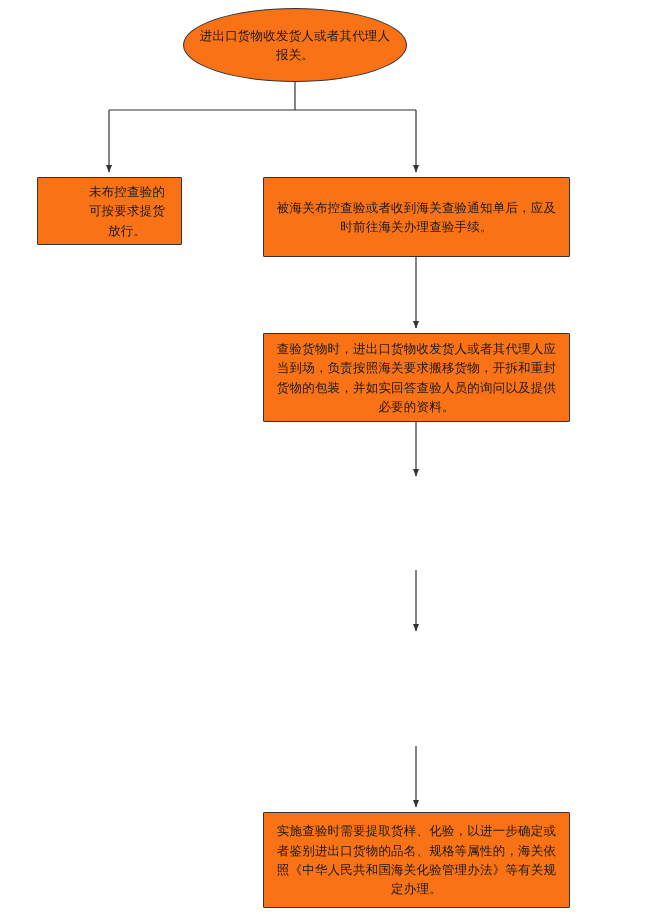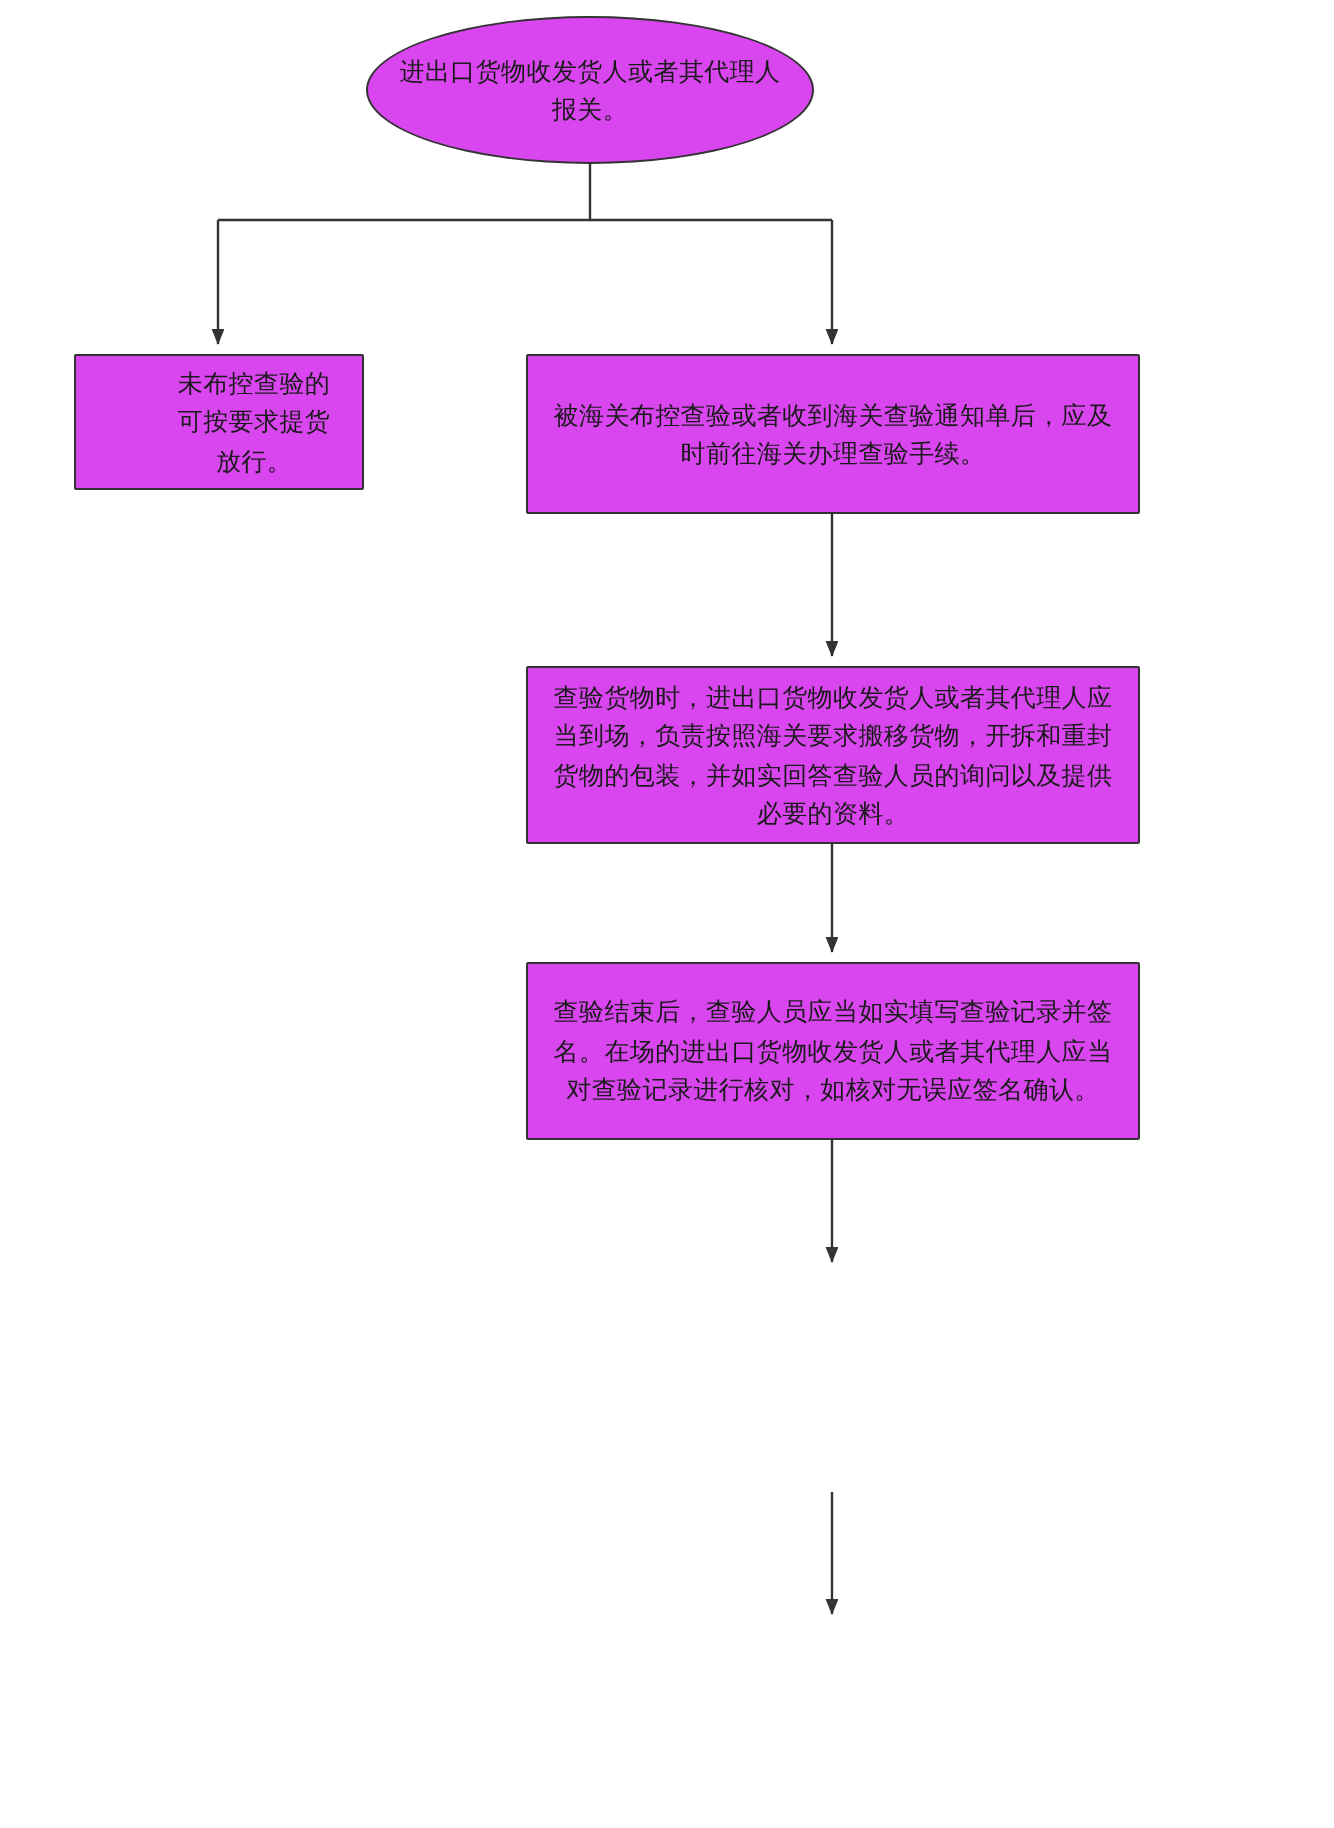--- a/index.html
+++ b/index.html
@@ -19,21 +19,21 @@
     position: absolute;
     left: 0;
     top: 0;
     width: 667px;
     height: 914px;
   }
   .node {
     position: absolute;
     box-sizing: border-box;
     border: 1px solid #333333;
-    background: #d946ef;
+    background: #f97316;
     display: flex;
     align-items: center;
     justify-content: center;
     text-align: center;
     font-size: 12.5px;
     line-height: 1.55;
     letter-spacing: 0.2px;
     padding: 6px 10px;
     word-break: break-all;
   }
@@ -93,19 +93,19 @@
   </div>
 
   <div class="node rect" style="left:263px; top:333px; width:307px; height:89px;">
     <span class="txt">查验货物时，进出口货物收发货人或者其代理人应当到场，负责按照海关要求搬移货物，开拆和重封货物的包装，并如实回答查验人员的询问以及提供必要的资料。</span>
   </div>
 
   <div class="node rect" style="left:263px; top:177px; width:307px; height:80px;">
     <span class="txt">被海关布控查验或者收到海关查验通知单后，应及时前往海关办理查验手续。</span>
   </div>
 
-  <div class="node rect" style="left:263px; top:481px; width:307px; height:89px;">
-    <span class="txt">查验结束后，查验人员应当如实填写查验记录并签名。在场的进出口货物收发货人或者其代理人应当对查验记录进行核对，如核对无误应签名确认。</span>
-  </div>
 
 
+  <div class="node rect" style="left:263px; top:812px; width:307px; height:96px;">
+    <span class="txt">实施查验时需要提取货样、化验，以进一步确定或者鉴别进出口货物的品名、规格等属性的，海关依照《中华人民共和国海关化验管理办法》等有关规定办理。</span>
+  </div>
 
 </div>
 
 </body></html>

